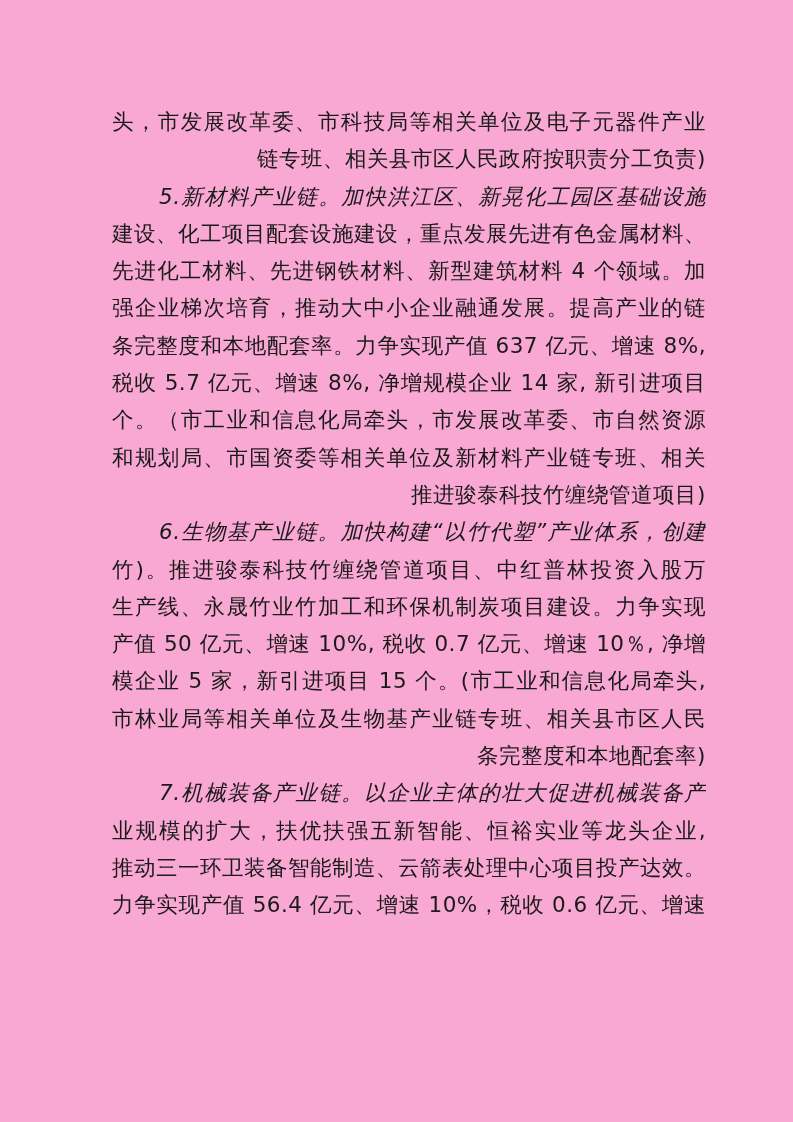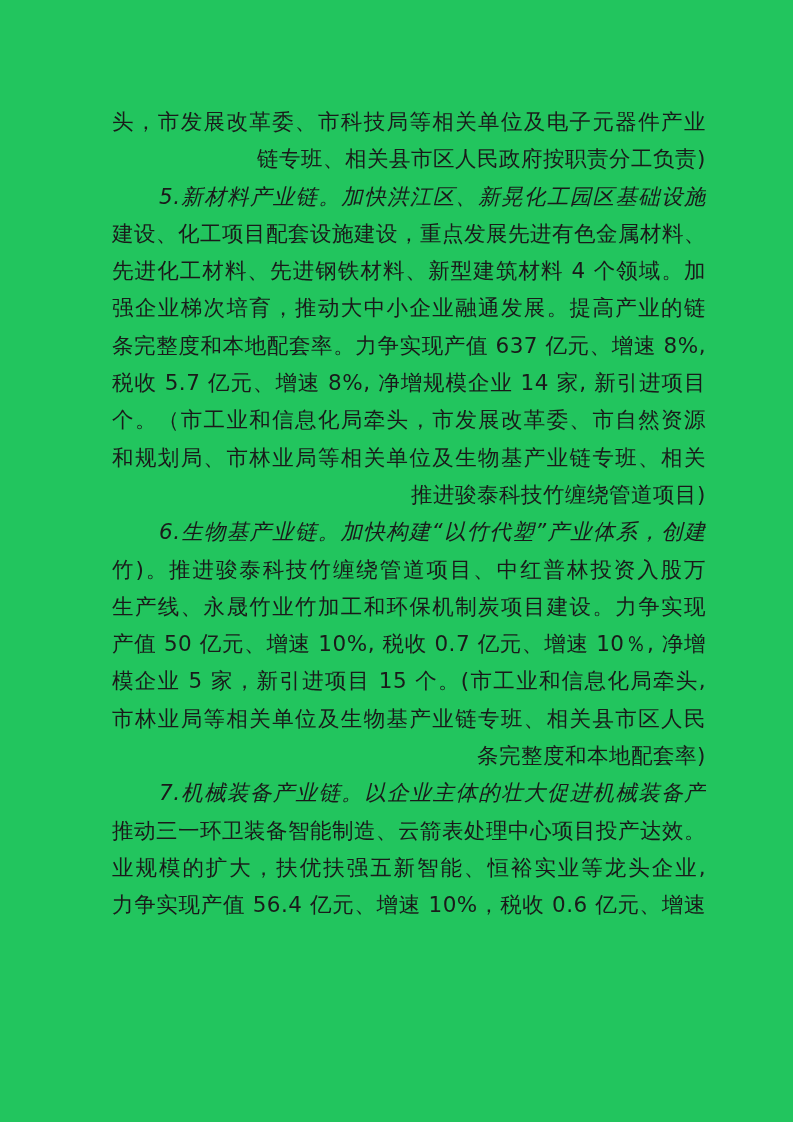--- a/index.html
+++ b/index.html
@@ -41,38 +41,38 @@
     padding-left: 47px;
     font-style: italic;
   }
   .text-line.indent.justify {
     width: 547px;
   }
 </style>
 </head>
 <body>
 
-<div class="page" style="background: #22c55e;">
+<div class="page" style="background: #f9a8d4;">
   <div class="text-block" id="text-block" style="color: rgb(26, 26, 26);">
       <div class="text-line justify">头，市发展改革委、市科技局等相关单位及电子元器件产业</div>
       <div class="text-line">链专班、相关县市区人民政府按职责分工负责)</div>
       <div class="text-line justify indent">5.新材料产业链。加快洪江区、新晃化工园区基础设施</div>
       <div class="text-line justify">建设、化工项目配套设施建设，重点发展先进有色金属材料、</div>
       <div class="text-line justify">先进化工材料、先进钢铁材料、新型建筑材料 4 个领域。加</div>
       <div class="text-line justify">强企业梯次培育，推动大中小企业融通发展。提高产业的链</div>
       <div class="text-line justify">条完整度和本地配套率。力争实现产值 637 亿元、增速 8%,</div>
       <div class="text-line justify">税收 5.7 亿元、增速 8%, 净增规模企业 14 家, 新引进项目 20</div>
       <div class="text-line justify">个。（市工业和信息化局牵头，市发展改革委、市自然资源</div>
-      <div class="text-line justify">和规划局、市林业局等相关单位及生物基产业链专班、相关</div>
+      <div class="text-line justify">和规划局、市国资委等相关单位及新材料产业链专班、相关</div>
       <div class="text-line">推进骏泰科技竹缠绕管道项目)</div>
       <div class="text-line justify indent">6.生物基产业链。加快构建“以竹代塑”产业体系，创建</div>
       <div class="text-line justify">竹)。推进骏泰科技竹缠绕管道项目、中红普林投资入股万</div>
       <div class="text-line justify">生产线、永晟竹业竹加工和环保机制炭项目建设。力争实现</div>
       <div class="text-line justify">产值 50 亿元、增速 10%, 税收 0.7 亿元、增速 10％, 净增规</div>
       <div class="text-line justify">模企业 5 家，新引进项目 15 个。(市工业和信息化局牵头,</div>
       <div class="text-line justify">市林业局等相关单位及生物基产业链专班、相关县市区人民</div>
       <div class="text-line">条完整度和本地配套率)</div>
       <div class="text-line justify indent">7.机械装备产业链。以企业主体的壮大促进机械装备产</div>
+      <div class="text-line justify">业规模的扩大，扶优扶强五新智能、恒裕实业等龙头企业,</div>
       <div class="text-line justify">推动三一环卫装备智能制造、云箭表处理中心项目投产达效。</div>
-      <div class="text-line justify">业规模的扩大，扶优扶强五新智能、恒裕实业等龙头企业,</div>
       <div class="text-line justify">力争实现产值 56.4 亿元、增速 10%，税收 0.6 亿元、增速</div>
     </div>
 </div>
 
 </body></html>

